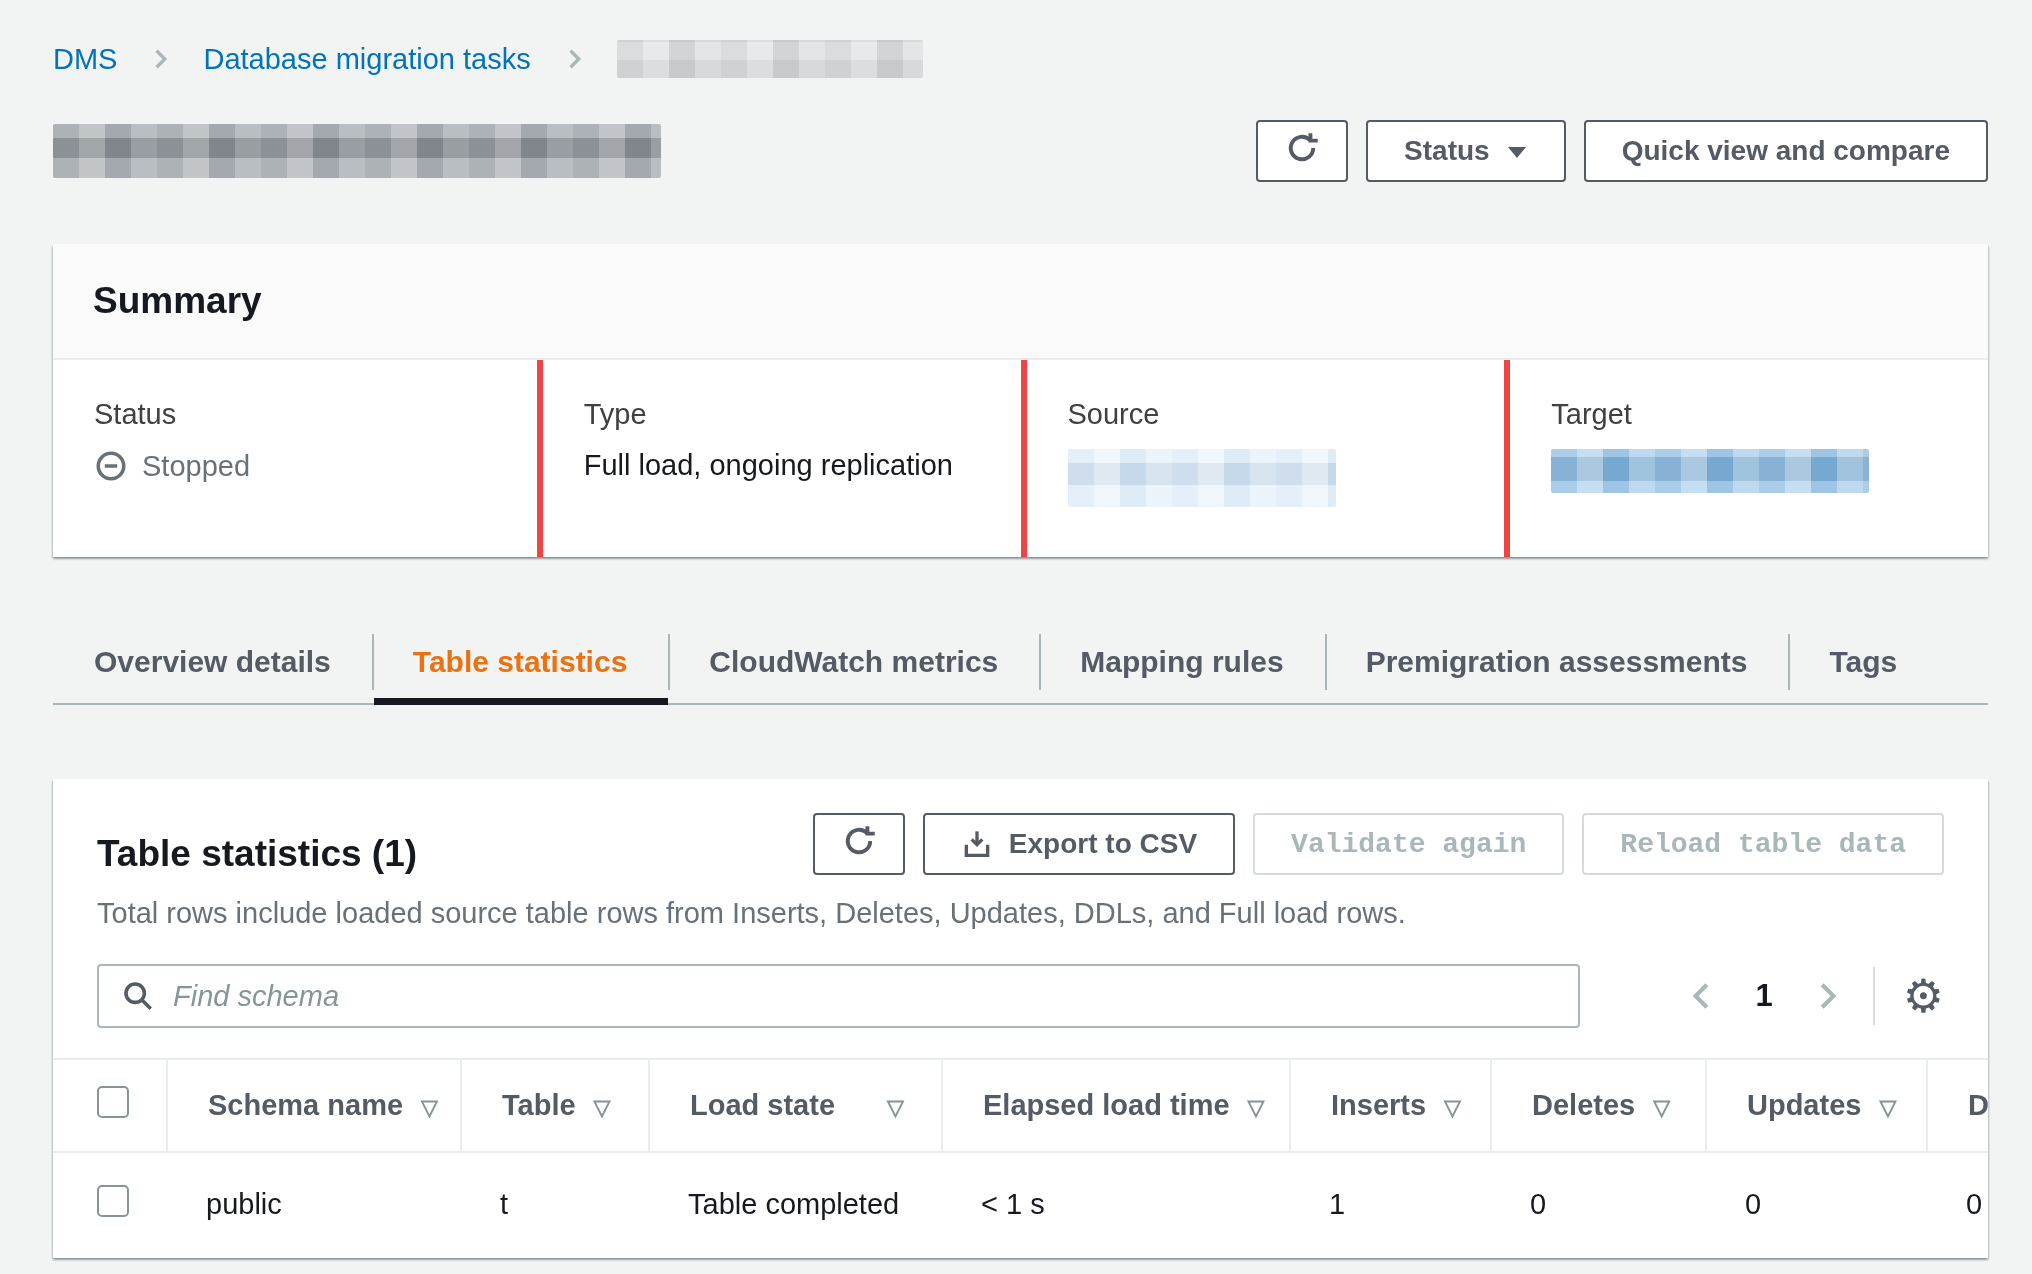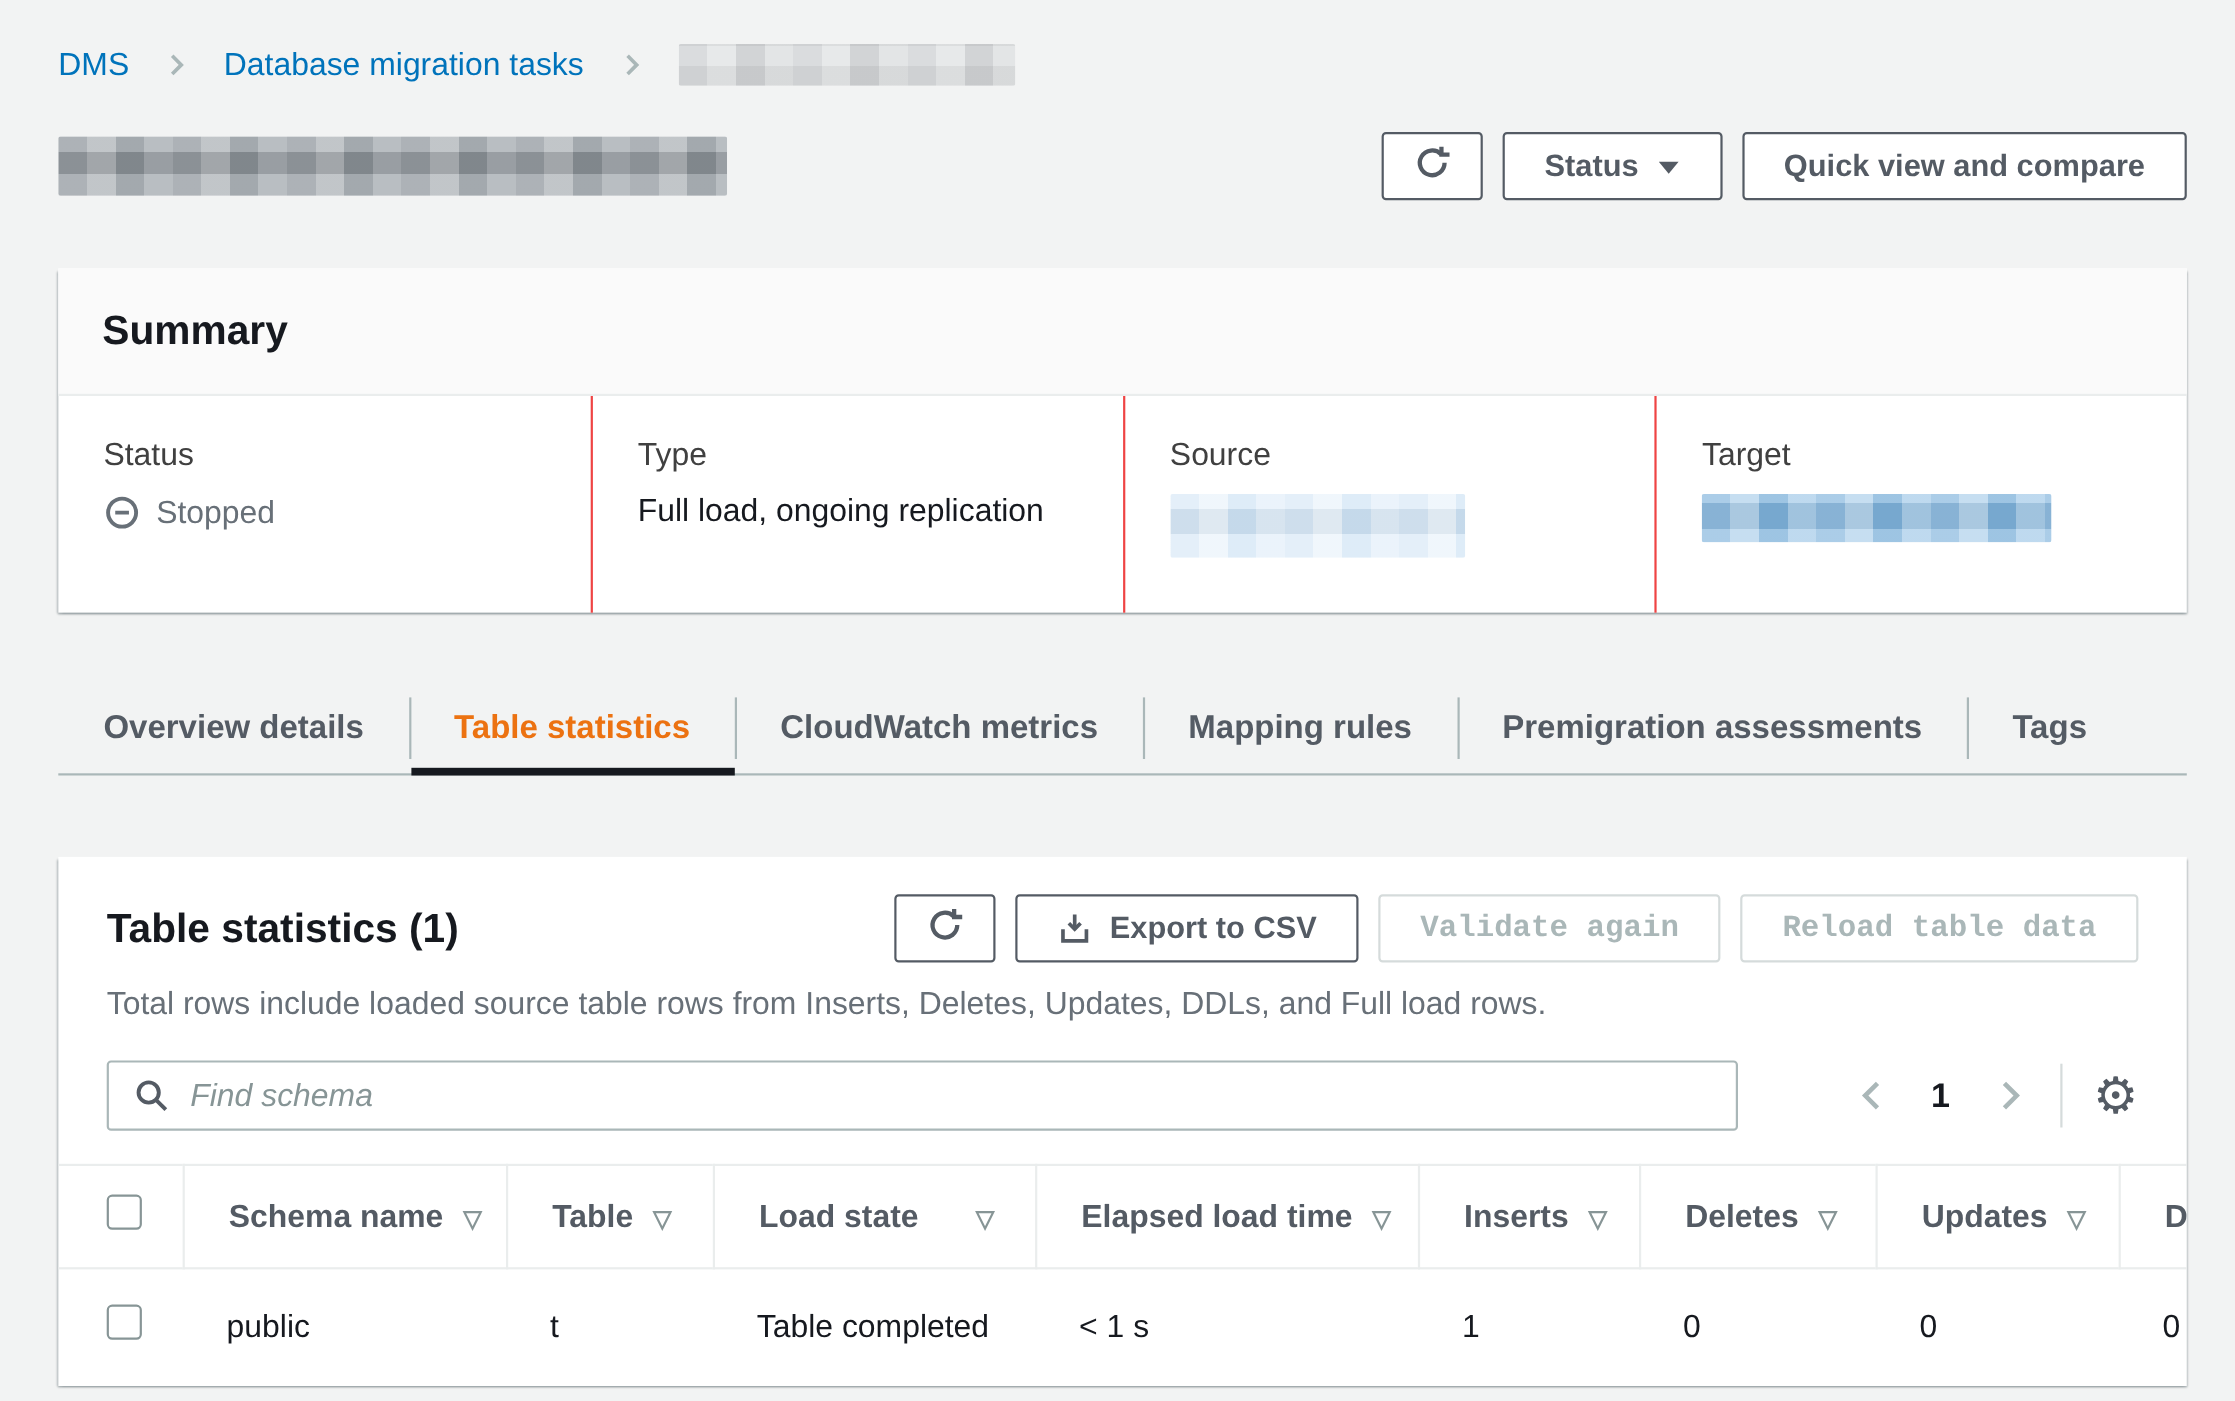--- a/index.html
+++ b/index.html
@@ -59,21 +59,21 @@
     box-shadow: 0 2px 2px 0 rgba(0,28,36,0.30), 2px 2px 2px -1px rgba(0,28,36,0.15), -2px 2px 2px -1px rgba(0,28,36,0.15);
   }
   .summary-card { margin-top: 62px; width: 1935px; }
   .summary-card .card-header {
     background: #fafafa; border-bottom: 2px solid #eaeded;
     padding: 36px 40px;
   }
   .summary-card .card-header h1 { font-size: 37px; font-weight: 700; color: #16191f; }
   .summary-grid { display: flex; }
   .summary-col { flex: 0 0 25%; padding: 38px 20px 50px 41px; }
-  .summary-col + .summary-col { border-left: 2px solid #ef4444; }
+  .summary-col + .summary-col { border-left: 6px solid #ef4444; }
   .field-label { color: #404040; font-size: 29px; }
   .field-value { margin-top: 18px; font-size: 29px; color: #16191f; display: flex; align-items: center; gap: 14px; }
   .status-stopped { color: #687078; }
 
   
   .tabs { margin-top: 64px; display: flex; align-items: stretch; border-bottom: 2px solid #aab7b8; width: 1935px; }
   .tab {
     position: relative; display: flex; align-items: center;
     padding: 0 41px; height: 82px;
     font-size: 30px; font-weight: 700; color: #545b64; cursor: pointer; white-space: nowrap;
@@ -83,21 +83,21 @@
     width: 2px; background: #aab7b8;
   }
   .tab.active { color: #ec7211; }
   .tab.active::after {
     content: ""; position: absolute; left: 2px; right: 0; bottom: -2px;
     height: 7px; background: #16191f;
   }
 
   
   .table-card { margin-top: 74px; width: 1935px; overflow: hidden; padding-top: 34px; }
-  .card-head { display: flex; justify-content: space-between; align-items: center; padding: 0 44px; }
+  .card-head { display: flex; justify-content: space-between; align-items: flex-end; padding: 0 44px; }
   .card-head h2 { font-size: 37px; font-weight: 700; color: #16191f; }
   .card-desc { margin-top: 22px; padding: 0 44px; color: #687078; font-size: 29px; }
 
   .filter-row { margin-top: 34px; padding: 0 44px; display: flex; align-items: center; }
   .search-box {
     flex: 0 0 1483px; height: 64px;
     border: 2px solid #aab7b8; border-radius: 4px; background: #fff;
     display: flex; align-items: center; gap: 18px; padding: 0 22px;
   }
   .search-box input {

